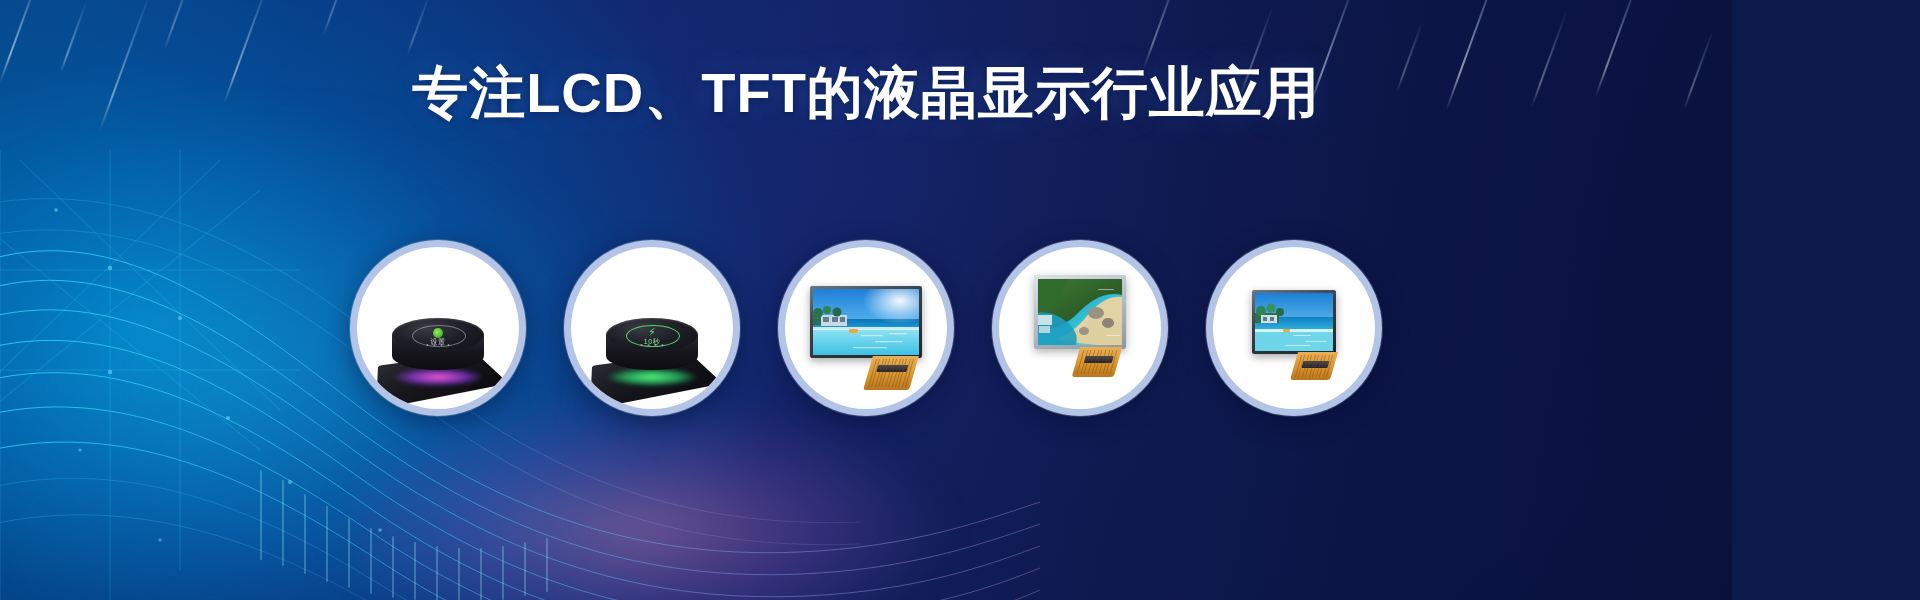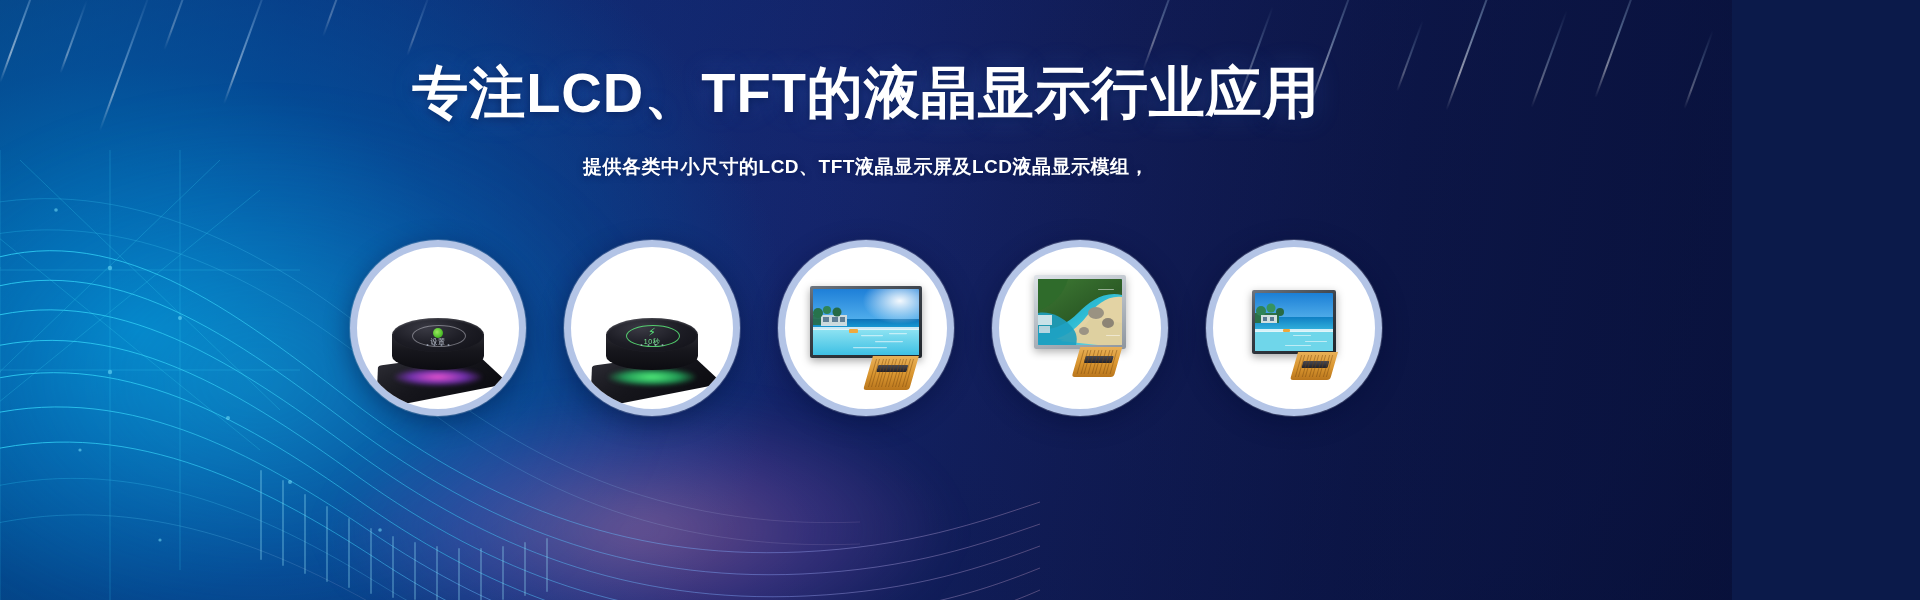--- a/index.html
+++ b/index.html
@@ -231,21 +231,20 @@
       <rect x="498" y="398" width="2" height="54" rx="1"></rect>
       <rect x="520" y="398" width="2" height="54" rx="1"></rect>
       <rect x="542" y="396" width="2" height="54" rx="1"></rect>
       <rect x="564" y="392" width="2" height="54" rx="1"></rect>
       <rect x="586" y="388" width="2" height="54" rx="1"></rect>
     </g>
   </svg>
 
   <div class="textwrap">
     <h1 class="headline">专注LCD、TFT的液晶显示行业应用</h1>
-    <p class="subline sub1">提供各类中小尺寸的LCD、TFT液晶显示屏及LCD液晶显示模组，</p>
   </div>
 
   <div class="circles">
 
     <div class="circle">
       <div class="circle-inner">
         <div class="pad"></div>
         <div class="puck">
           <div class="ring-led ring-purple"></div>
           <div class="puck-body"></div>

